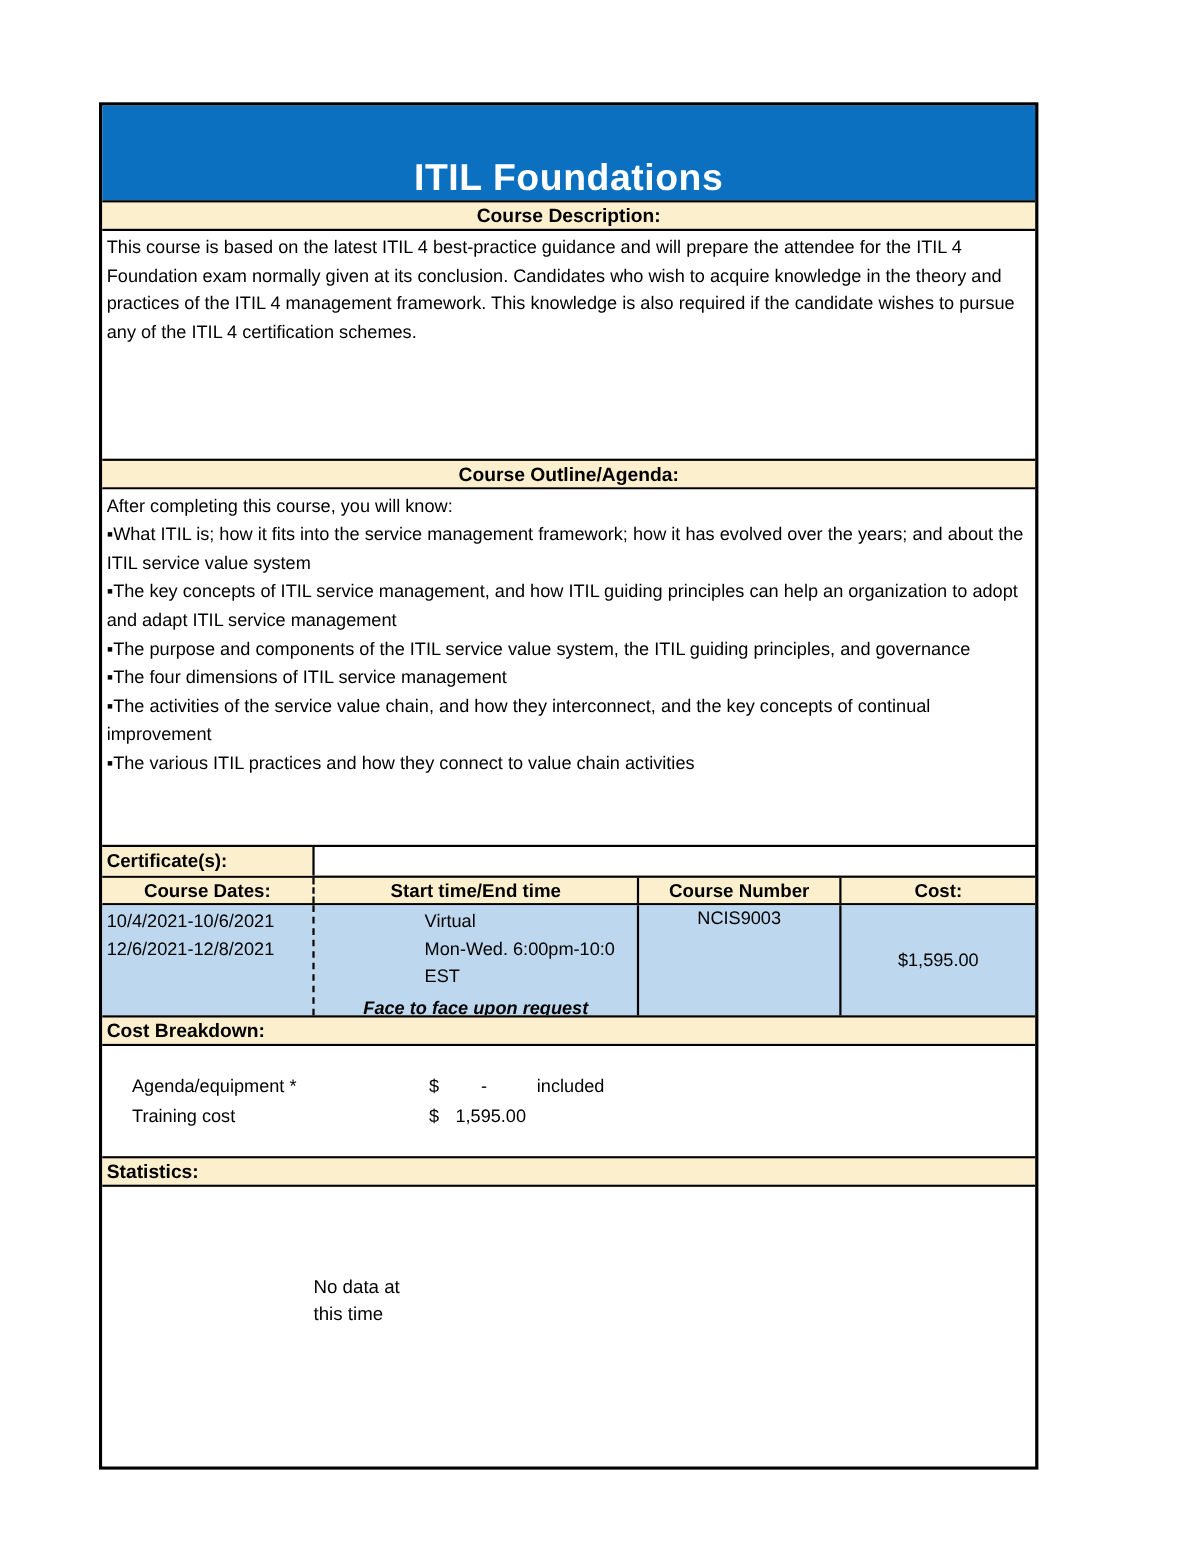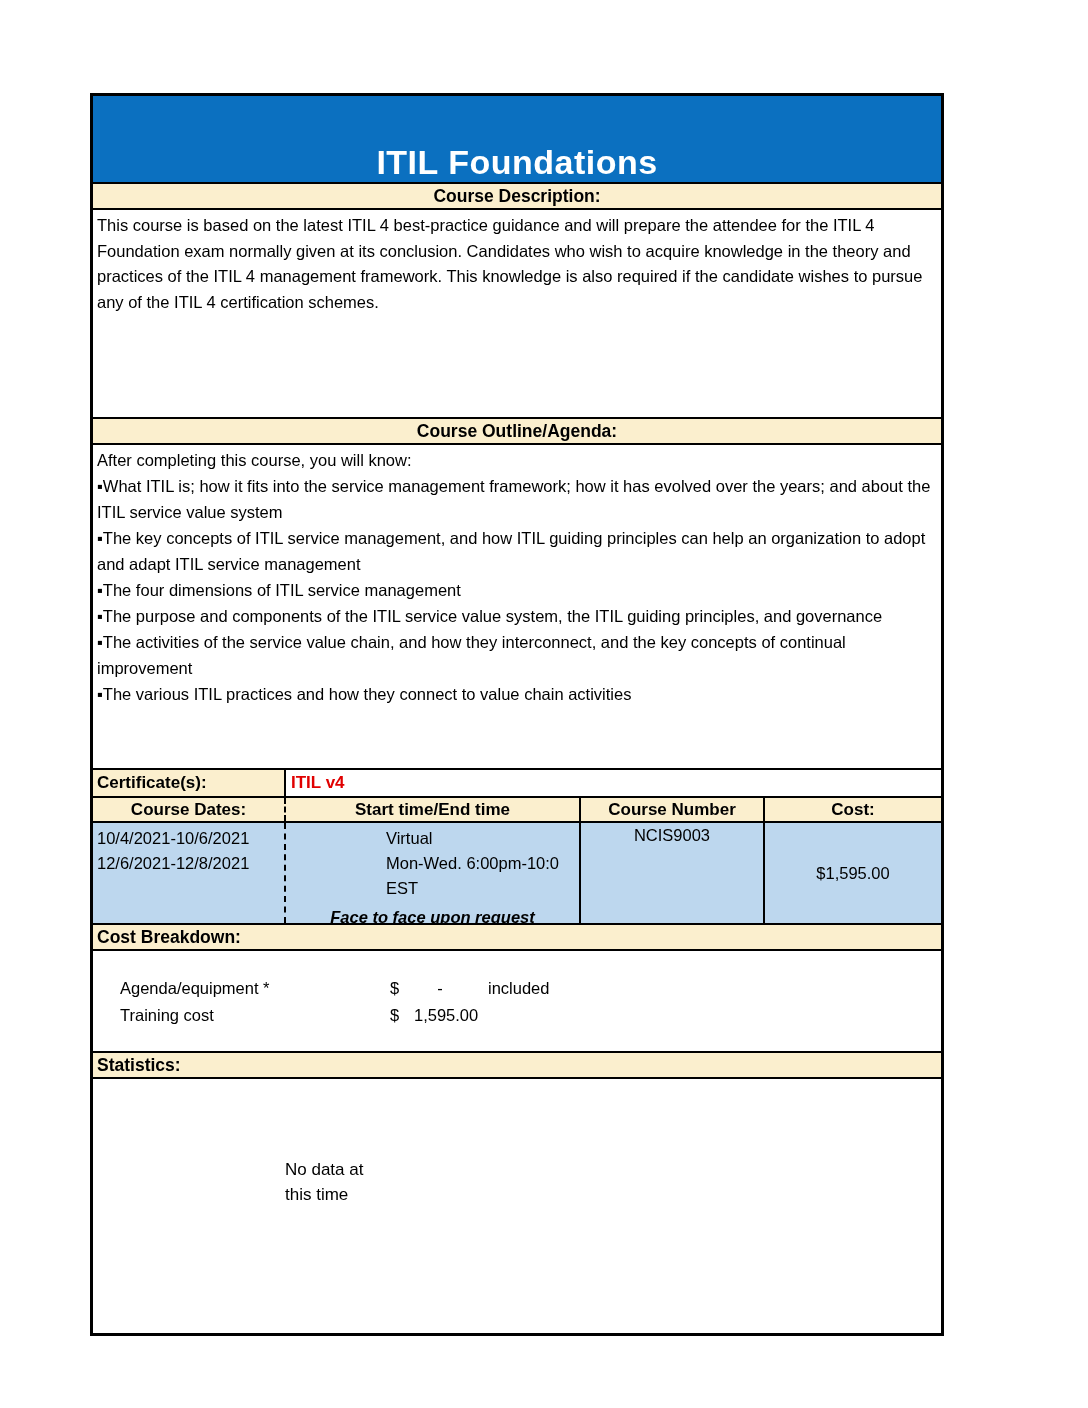--- a/index.html
+++ b/index.html
@@ -86,30 +86,29 @@
 
   <div class="sec-head center">
     <span>Course Outline/Agenda:</span>
   </div>
 
   <div class="body-box outline-body">
     <div>After completing this course, you will know:</div>
     <div>
         <div class="bullet r0">▪What ITIL is; how it fits into the service management framework; how it has evolved over the years; and about the ITIL service value system</div>
         <div class="bullet r1">▪The key concepts of ITIL service management, and how ITIL guiding principles can help an organization to adopt and adapt ITIL service management</div>
+        <div class="bullet r3">▪The purpose and components of the ITIL service value system, the ITIL guiding principles, and governance</div>
         <div class="bullet r2">▪The four dimensions of ITIL service management</div>
-        <div class="bullet r3">▪The purpose and components of the ITIL service value system, the ITIL guiding principles, and governance</div>
         <div class="bullet r4">▪The activities of the service value chain, and how they interconnect, and the key concepts of continual improvement</div>
         <div class="bullet r5">▪The various ITIL practices and how they connect to value chain activities</div>
       </div>
   </div>
 
   <div class="cert-row">
     <div class="cert-label">Certificate(s):</div>
-    <div class="cert-value">ITIL v4</div>
   </div>
 
   <div class="grid head-row">
     <div class="c1">Course Dates:</div>
     <div class="c2">Start time/End time</div>
     <div class="c3">Course Number</div>
     <div class="c4">Cost:</div>
   </div>
 
   <div class="grid data-row">

